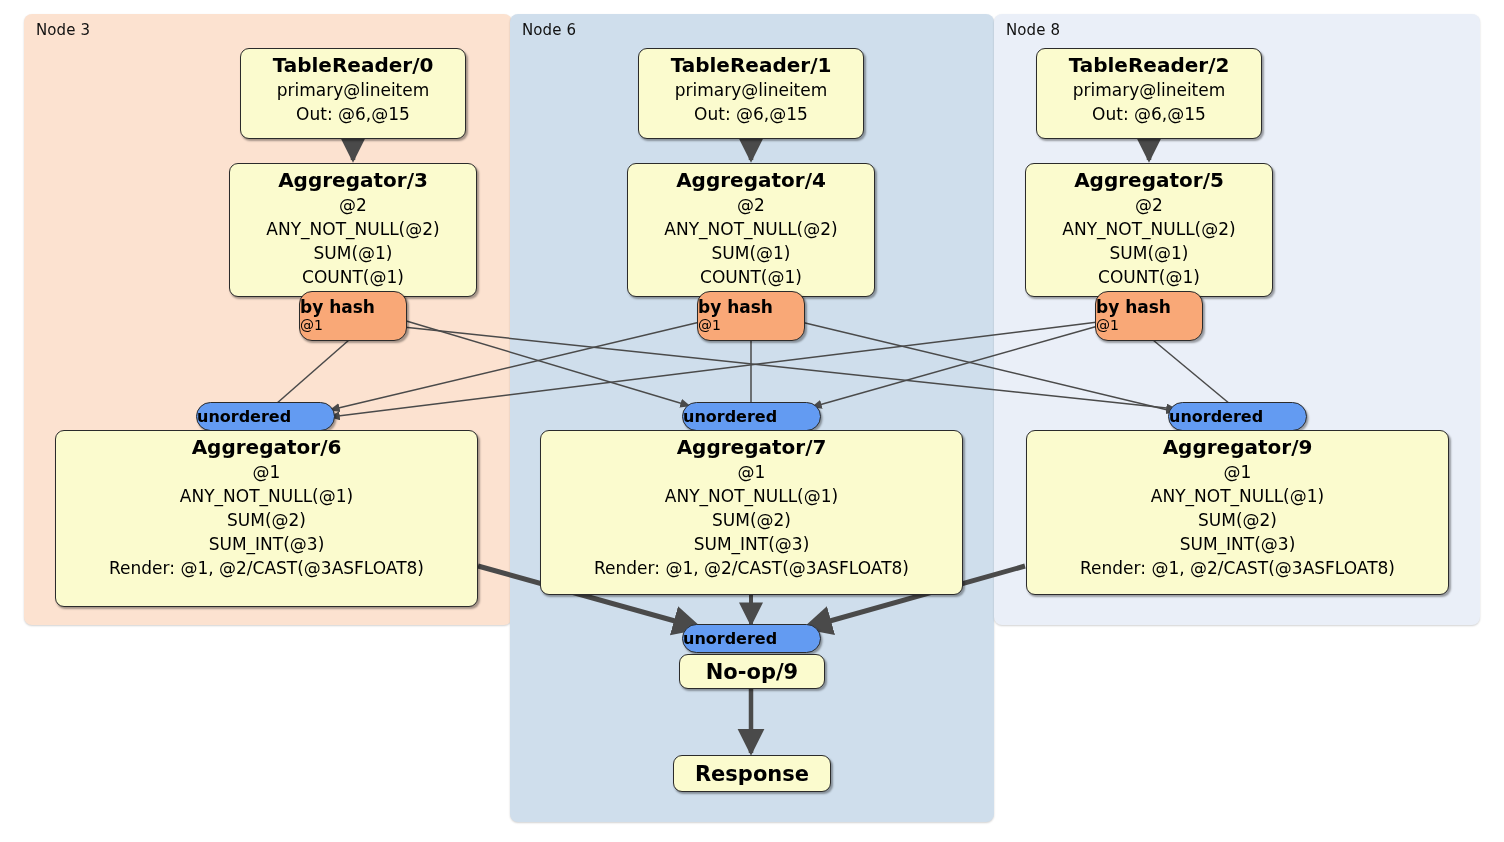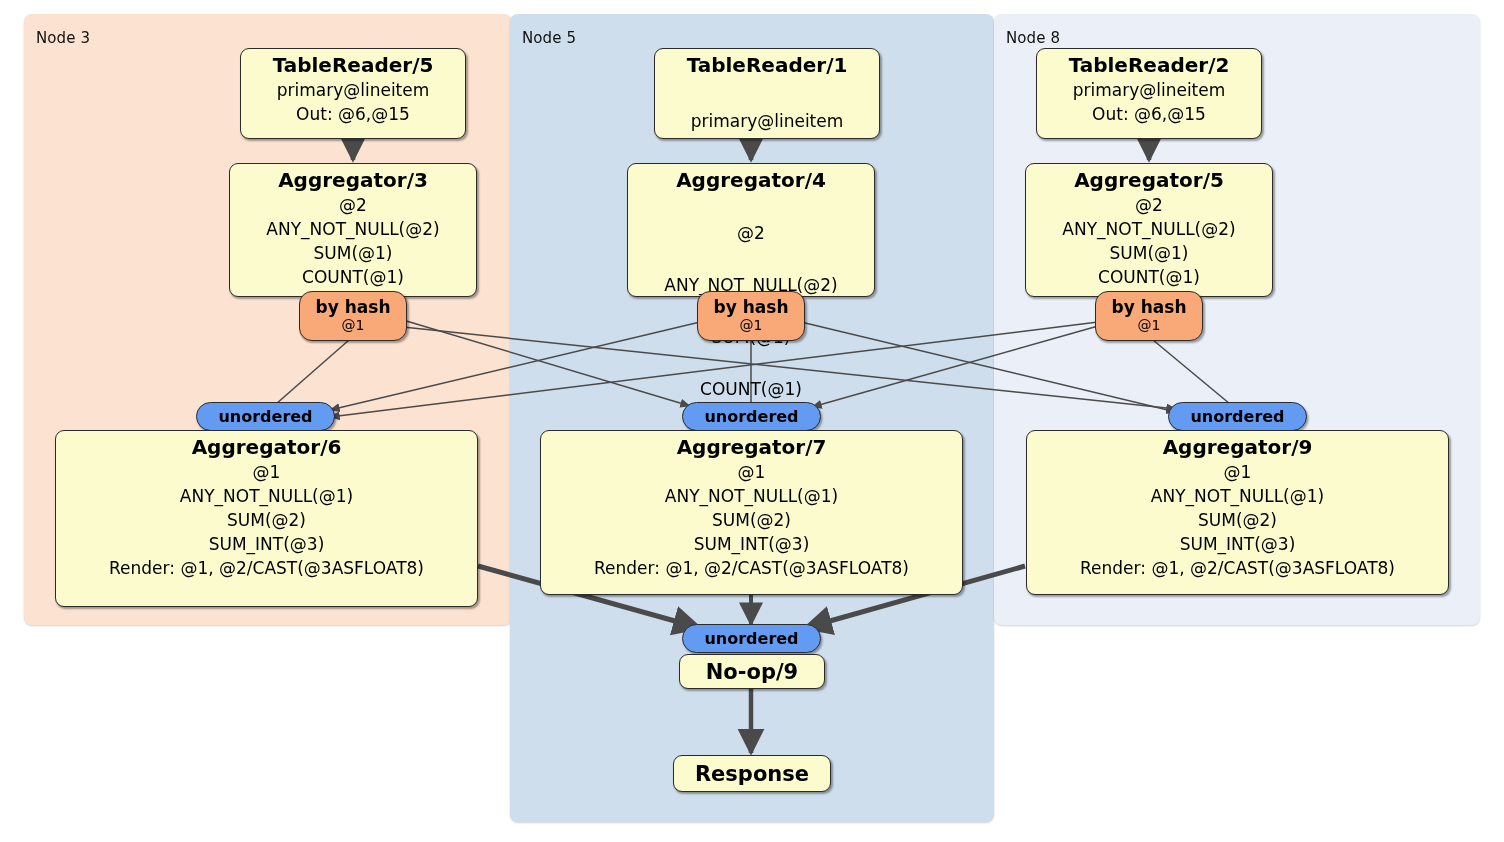--- a/index.html
+++ b/index.html
@@ -16,21 +16,20 @@
     border-radius:8px;
     box-shadow:0 1px 2px rgba(0,0,0,.18);
   }
   .node-panel-label{
     position:absolute;
     top:7px;left:12px;
     font-size:15px;
     color:#111;
     letter-spacing:.1px;
     white-space:nowrap;
-    margin-top:8px;
   }
 
   
   #edges{position:absolute;left:0;top:0;width:1504px;height:842px;pointer-events:none;}
 
   
   .proc-box{
     position:absolute;
     background:#FBFBCE;
     border:1.6px solid #2b2b2b;
@@ -58,21 +57,21 @@
   .proc-box.compact{justify-content:center;padding-top:0;}
   .proc-box.compact .proc-title{font-size:21px;line-height:24px;}
 
   
   .pill{
     position:absolute;
     border:1.6px solid #2b2b2b;
     box-sizing:border-box;
     display:flex;
     flex-direction:column;
-    align-items:center;
+    align-items:flex-start;
     justify-content:center;
     box-shadow:1.5px 2px 2px rgba(0,0,0,.35);
     color:#000;
   }
   .pill-hash{
     background:#F9A877;
     border-radius:13px;
   }
   .pill-hash .pill-title{font-weight:bold;font-size:17px;line-height:19px;white-space:nowrap;}
   .pill-hash .pill-sub{font-size:14px;line-height:17px;white-space:nowrap;}
@@ -85,21 +84,21 @@
 </head>
 <body>
 
 <div id="stage">
 
   <div class="node-panel" style="left:24px;top:14px;width:488px;height:611px;background:#FCE2D0;">
     <div class="node-panel-label">Node 3</div>
   </div>
 
   <div class="node-panel" style="left:510px;top:14px;width:484px;height:808px;background:#CFDEEC;">
-    <div class="node-panel-label">Node 5</div>
+    <div class="node-panel-label">Node 6</div>
   </div>
 
   <div class="node-panel" style="left:994px;top:14px;width:486px;height:611px;background:#EAEFF8;">
     <div class="node-panel-label">Node 8</div>
   </div>
 
   <svg id="edges" viewBox="0 0 1504 842" xmlns="http://www.w3.org/2000/svg">
     <defs>
       <marker id="arrThick" markerWidth="8" markerHeight="8" refX="5.4" refY="3" orient="auto" markerUnits="strokeWidth">
         <path d="M0,0 L6,3 L0,6 z" fill="#4a4a4a"></path>
@@ -129,46 +128,46 @@
 
       <line x1="478" y1="566" x2="700" y2="628" stroke-width="5" marker-end="url(#arrThick)"></line>
       <line x1="751" y1="595" x2="751" y2="624" stroke-width="4" marker-end="url(#arrThick)"></line>
       <line x1="1025" y1="566" x2="805" y2="628" stroke-width="5" marker-end="url(#arrThick)"></line>
 
       <line x1="751" y1="689" x2="751" y2="753" stroke-width="4.5" marker-end="url(#arrThick)"></line>
     </g>
   </svg>
 
   <div class="proc-box" style="left:240px;top:48px;width:226px;height:91px;">
-    <div class="proc-title">TableReader/5</div>
+    <div class="proc-title">TableReader/0</div>
     <div class="proc-line">primary@lineitem</div>
     <div class="proc-line">Out: @6,@15</div>
   </div>
 
-  <div class="proc-box" style="left:654px;top:48px;width:226px;height:91px;gap:31px;">
+  <div class="proc-box" style="left:638px;top:48px;width:226px;height:91px;">
     <div class="proc-title">TableReader/1</div>
     <div class="proc-line">primary@lineitem</div>
     <div class="proc-line">Out: @6,@15</div>
   </div>
 
   <div class="proc-box" style="left:1036px;top:48px;width:226px;height:91px;">
     <div class="proc-title">TableReader/2</div>
     <div class="proc-line">primary@lineitem</div>
     <div class="proc-line">Out: @6,@15</div>
   </div>
 
   <div class="proc-box" style="left:229px;top:163px;width:248px;height:134px;">
     <div class="proc-title">Aggregator/3</div>
     <div class="proc-line">@2</div>
     <div class="proc-line">ANY_NOT_NULL(@2)</div>
     <div class="proc-line">SUM(@1)</div>
     <div class="proc-line">COUNT(@1)</div>
   </div>
 
-  <div class="proc-box" style="left:627px;top:163px;width:248px;height:134px;gap:28px;">
+  <div class="proc-box" style="left:627px;top:163px;width:248px;height:134px;">
     <div class="proc-title">Aggregator/4</div>
     <div class="proc-line">@2</div>
     <div class="proc-line">ANY_NOT_NULL(@2)</div>
     <div class="proc-line">SUM(@1)</div>
     <div class="proc-line">COUNT(@1)</div>
   </div>
 
   <div class="proc-box" style="left:1025px;top:163px;width:248px;height:134px;">
     <div class="proc-title">Aggregator/5</div>
     <div class="proc-line">@2</div>

